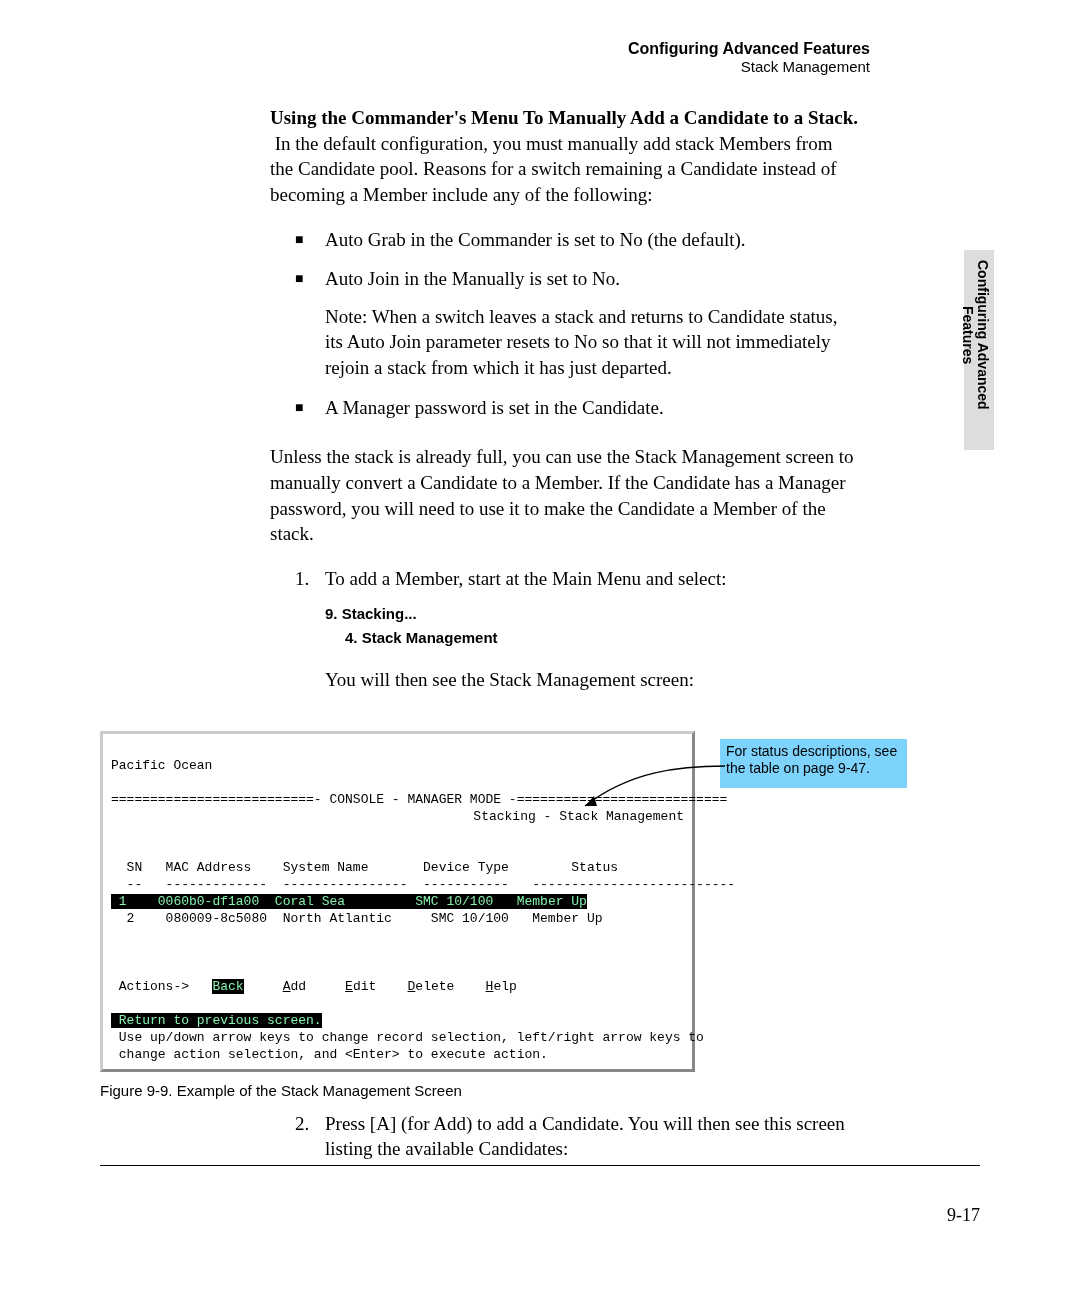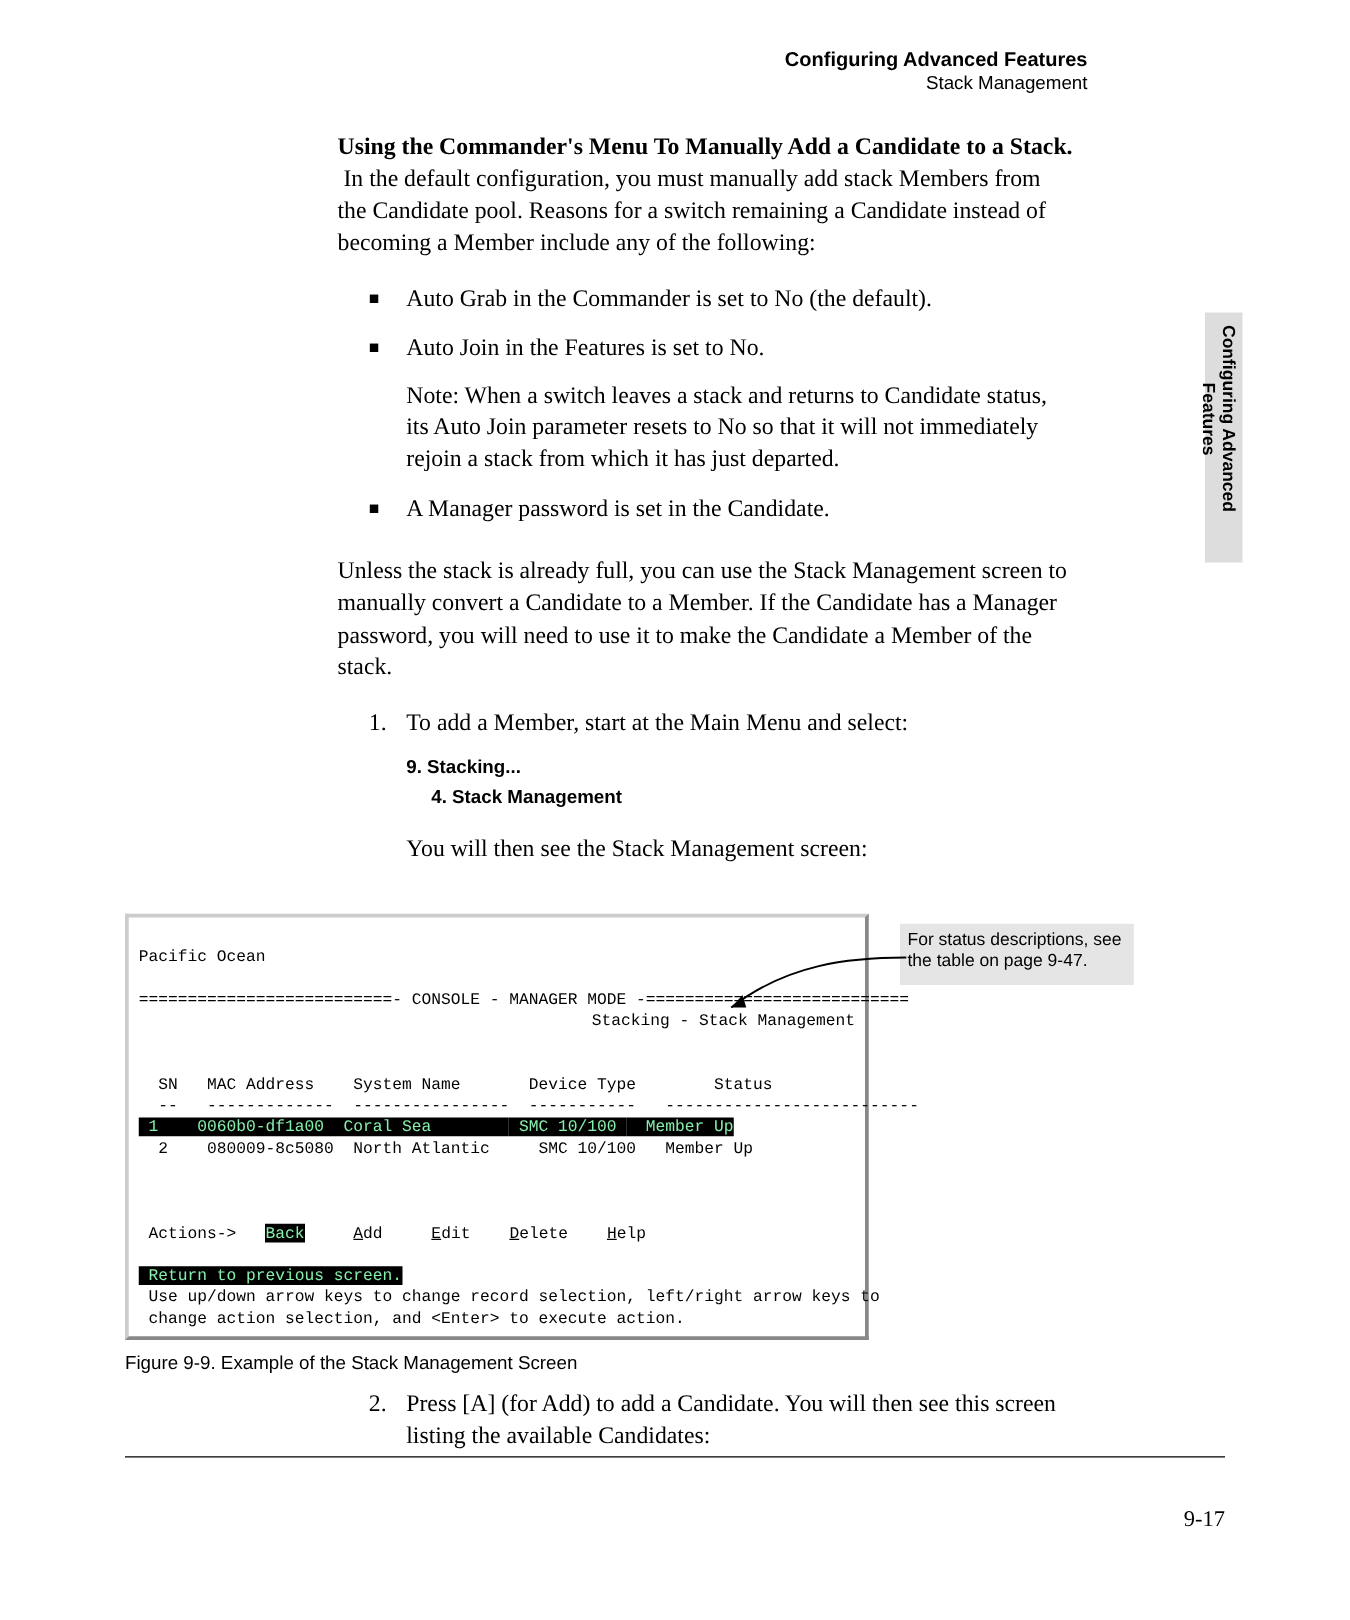--- a/index.html
+++ b/index.html
@@ -120,21 +120,21 @@
     background: #000;
     color: #86efac;
   }
   .callout {
     position: absolute;
     left: 620px;
     top: 8px;
     width: 175px;
     font-family: Arial, Helvetica, sans-serif;
     font-size: 14px;
-    background: #e5e5e5;
+    background: #7dd3fc;
     padding: 4px 6px 10px 6px;
     line-height: 1.25;
   }
   .arrow-svg {
     position: absolute;
     left: 430px;
     top: 30px;
     width: 200px;
     height: 60px;
     pointer-events: none;
@@ -200,21 +200,21 @@
   <p class="body-text">
     <span class="bold-serif">Using the Commander's Menu To Manually Add a Candidate to a Stack.</span>
     &nbsp;<span>In the default configuration, you must manually add stack Members from the Candidate pool. Reasons for a switch remaining a Candidate instead of becoming a Member include any of the following:</span>
   </p>
 
   <ul class="sq">
     <li>
       <span class="bold-sans">Auto Grab</span><span> in the Commander is set to </span><span class="bold-sans">No</span><span> (the default).</span>
     </li>
     <li>
-      <span class="bold-sans">Auto Join</span><span> in the Features is set to </span><span class="bold-sans">No</span><span>.</span>
+      <span class="bold-sans">Auto Join</span><span> in the Manually is set to </span><span class="bold-sans">No</span><span>.</span>
       <div style="margin-top:12px">
         <span class="bold-serif">Note:</span><span> When a switch leaves a stack and returns to Candidate status, its </span><span class="bold-sans">Auto Join</span><span> parameter resets to </span><span class="bold-sans">No</span><span> so that it will not immediately rejoin a stack from which it has just departed.</span>
       </div>
     </li>
     <li>A Manager password is set in the Candidate.</li>
   </ul>
 
   <p class="body-text">Unless the stack is already full, you can use the Stack Management screen to manually convert a Candidate to a Member. If the Candidate has a Manager password, you will need to use it to make the Candidate a Member of the stack.</p>
 
   <div class="ol-wrap">

